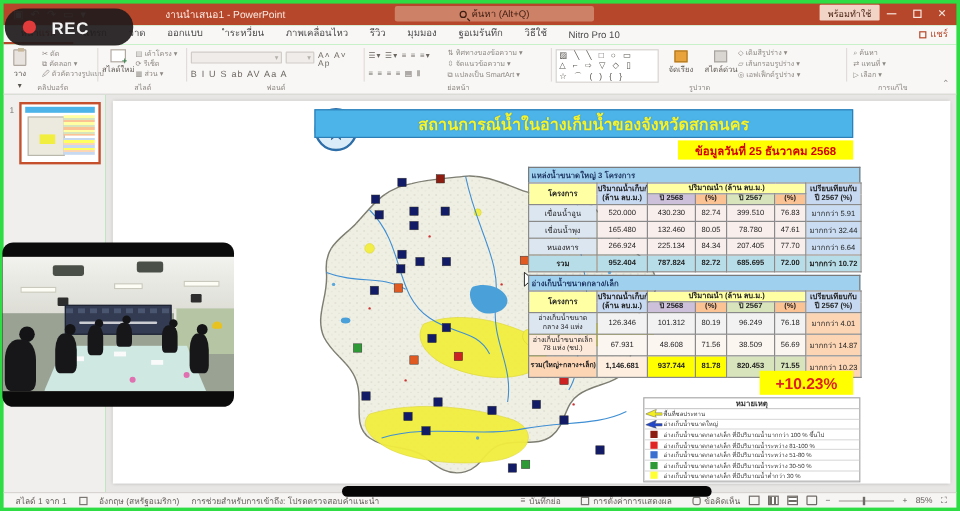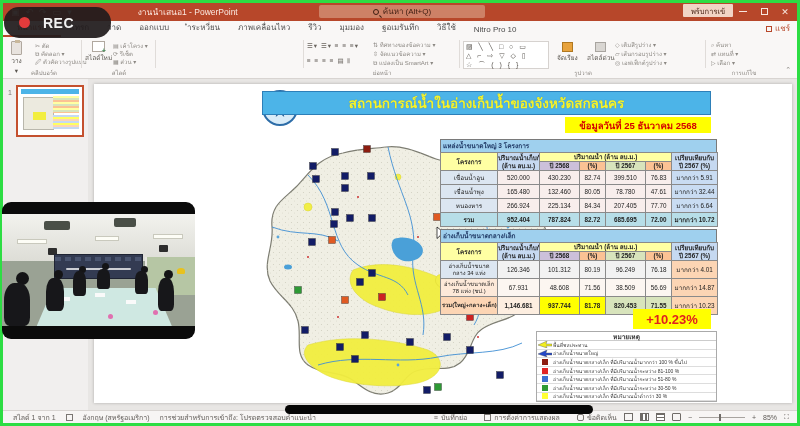--- a/index.html
+++ b/index.html
@@ -5,21 +5,21 @@
   * { margin:0; padding:0; box-sizing:border-box; }
   html,body { width:800px; height:426px; overflow:hidden; }
   body { font-family:"Liberation Sans","DejaVu Sans",sans-serif; background:#2ddd43; position:relative; }
   .abs { position:absolute; }
 
   
   #titlebar { left:3px; top:3px; right:3px; height:18px; background:#b7472a; color:#f6ddd2; display:flex; align-items:center; }
   .qat { display:flex; gap:6px; margin-left:8px; font-size:9px; color:#f2d9cd; }
   .qat span { line-height:14px; }
   #app-title { font-size:8.5px; margin-left:66px; color:#fbe9e1; white-space:nowrap; }
-  #search-pill { left:319px; top:5px; width:166px; height:13px; background:#cd8166; border-radius:2px; display:flex; align-items:center; justify-content:center; gap:4px; font-size:8px; color:#3d1d12; }
+  #search-pill { left:329px; top:5px; width:166px; height:13px; background:#cd8166; border-radius:2px; display:flex; align-items:center; justify-content:center; gap:4px; font-size:8px; color:#3d1d12; }
   .mag { width:6px; height:6px; border:1px solid #3d1d12; border-radius:50%; position:relative; display:inline-block; }
   .mag::after { content:""; position:absolute; width:3px; height:1px; background:#3d1d12; transform:rotate(45deg); left:5px; top:6px; }
   #presence-badge { left:683px; top:4px; width:50px; height:13px; background:#f1d4c5; color:#4a241668; color:#4a2416; font-size:7.5px; display:flex; align-items:center; justify-content:center; border-radius:1px; }
   .winbtn { top:3px; width:20px; height:17px; display:flex; align-items:center; justify-content:center; color:#f8e7df; font-size:9px; }
   .minglyph { width:8px; height:1px; background:#f8e7df; display:inline-block; }
   .maxglyph { width:7px; height:7px; border:1px solid #f8e7df; display:inline-block; }
 
   
   #tabrow { left:3px; top:21px; right:3px; height:16px; background:#f9f7f6; display:flex; align-items:flex-end; }
   .tab { font-size:8px; color:#4a4a4a; padding:2px 9px 3px 9px; white-space:nowrap; }
@@ -142,21 +142,21 @@
     <span>↷</span>
     <span>▭</span>
     <span>▾</span>
   </div>
   <span id="app-title">งานนำเสนอ1 - PowerPoint</span>
 </div>
 <div id="search-pill" class="abs">
   <span class="mag"></span>
   <span>ค้นหา (Alt+Q)</span>
 </div>
-<div id="presence-badge" class="abs">พร้บการเข้</div>
+<div id="presence-badge" class="abs">พร้อมทำใช้</div>
 <div class="winbtn abs" style="left:733px">
     <span class="minglyph"></span>
   </div>
 <div class="winbtn abs" style="left:754px">
     <span class="maxglyph"></span>
   </div>
 <div class="winbtn abs" style="left:775px">✕</div>
 
 <div id="tabrow" class="abs">
     <span class="tab active">หน้าแรก</span>
@@ -199,20 +199,27 @@
     </div>
     <div class="smallrow abs" style="left:28px;top:5px">
       <div>▤ <span>เค้าโครง</span> ▾</div>
       <div>⟳ <span>รีเซ็ต</span></div>
       <div>▦ <span>ส่วน</span> ▾</div>
     </div>
     <div class="glabel">สไลด์</div>
   </div>
   <div class="gsep" style="left:152px"></div>
 
+  <div class="rgroup" style="left:156px;width:142px">
+    <div class="combo abs" style="left:0;top:6px;width:76px">▾</div>
+    <div class="combo abs" style="left:79px;top:6px;width:24px">▾</div>
+    <div class="fontbtns abs" style="left:106px;top:6px;font-size:7px">A˄ A˅ Ap</div>
+    <div class="fontbtns abs" style="left:0;top:20px">B I U S ab AV Aa A</div>
+    <div class="glabel">ฟอนต์</div>
+  </div>
   <div class="gsep" style="left:300px"></div>
 
   <div class="rgroup" style="left:304px;width:150px">
     <div class="fontbtns abs" style="left:0;top:5px;font-size:6.5px">☰▾ ☰▾ ≡ ≡ ≡▾</div>
     <div class="fontbtns abs" style="left:0;top:20px;font-size:6.5px">≡ ≡ ≡ ≡ ▤ ⫴</div>
     <div class="stackbtn abs" style="left:66px;top:4px">
       <div>⇅ <span>ทิศทางของข้อความ</span> ▾</div>
       <div>⇳ <span>จัดแนวข้อความ</span> ▾</div>
       <div>⧉ <span>แปลงเป็น SmartArt</span> ▾</div>
     </div>

